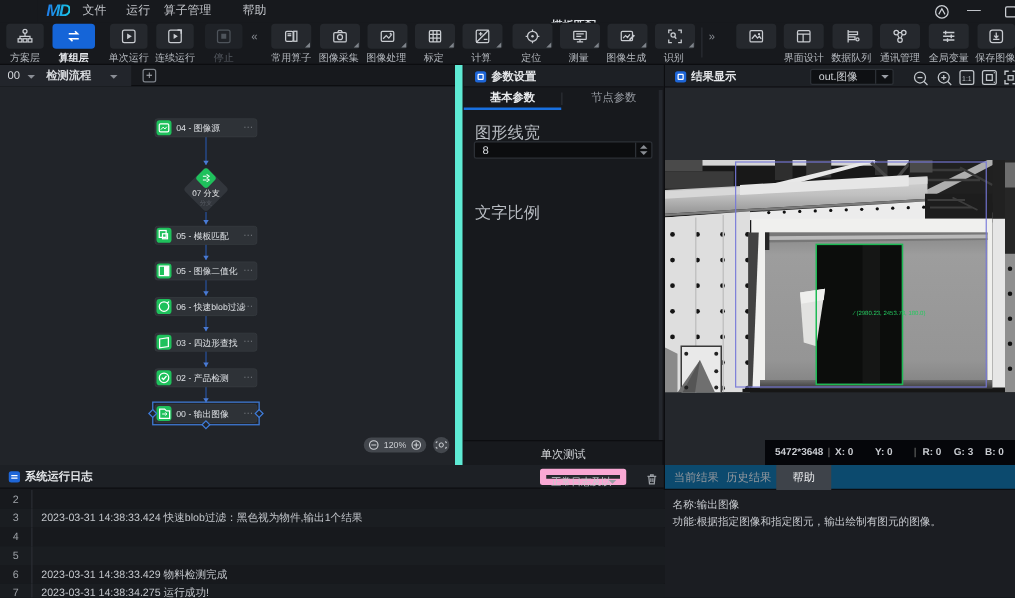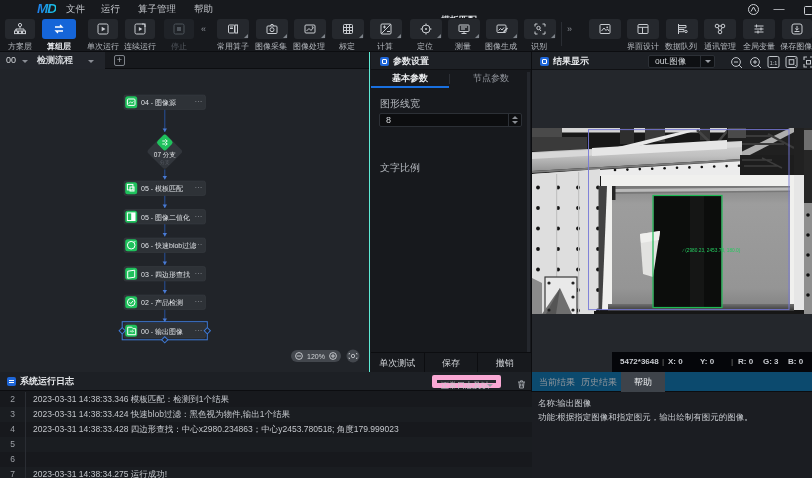--- a/index.html
+++ b/index.html
@@ -11,36 +11,36 @@
 #wtitle{position:absolute;top:11px;height:18px;line-height:18px;font-size:9px;color:#dfe2e6;font-weight:bold;}
 .winbtn{position:absolute;top:0;height:18px;line-height:17px;color:#cdd0d5;font-size:11px;text-align:center;width:18px;}
 
 #toolbar{position:absolute;left:0;top:18px;width:812px;height:34px;background:#17191d;border-bottom:1px solid #0c0d10;}
 .tbtn{position:absolute;top:1px;height:20px;background:#25282d;border-radius:3px;}
 .tbtn svg{position:absolute;left:50%;top:50%;transform:translate(-50%,-50%);}
 .tlab{position:absolute;top:24px;height:9px;line-height:9px;font-size:8px;color:#b4b8be;text-align:center;}
 .corner{position:absolute;right:1px;bottom:1px;width:0;height:0;border-left:4px solid transparent;border-bottom:4px solid #7e838a;}
 .chev{position:absolute;top:6px;font-size:9px;color:#8a8e95;}
 
-#leftpanel{position:absolute;left:0;top:52px;width:370px;height:320px;background:#212429;border-right:1px solid #5eead4;}
+#leftpanel{position:absolute;left:0;top:52px;width:370px;height:320px;background:#212429;border-right:6px solid #5eead4;}
 #ltabbar{position:absolute;left:0;top:0;width:100%;height:17px;background:#17191d;border-bottom:1px solid #0c0d10;}
 #ltab{position:absolute;left:0;top:0;width:105px;height:17px;background:#22252b;color:#d6d9dd;font-size:9px;line-height:17px;}
 #midpanel{position:absolute;left:371px;top:52px;width:161px;height:320px;background:#17191d;border-right:1px solid #0c0d10;}
 .phead{position:absolute;left:0;top:0;width:100%;height:18px;background:#1d2025;border-bottom:1px solid #101114;}
 .picon{position:absolute;left:9px;top:5px;width:9px;height:9px;border-radius:2px;background:#1e66d8;color:#fff;font-size:7px;line-height:9px;text-align:center;}
 .ptitle{position:absolute;left:22px;top:0;height:18px;line-height:18px;font-size:9px;font-weight:bold;color:#e4e6e9;}
 #rightpanel{position:absolute;left:532px;top:52px;width:280px;height:320px;background:#24272c;}
 
-.mlabel{position:absolute;left:9px;font-size:10px;color:#b7bbc1;}
+.mlabel{position:absolute;left:9px;font-size:13px;color:#b7bbc1;}
 .minput{position:absolute;left:8px;width:143px;height:14px;background:#0c0d0f;border:1px solid #2c3036;border-radius:2px;color:#d6d9dd;font-size:9px;line-height:12px;padding-left:6px;}
 .spin{position:absolute;right:0;top:0;width:13px;height:12px;border-left:1px solid #2c3036;}
 .spin i{position:absolute;left:3px;width:0;height:0;border-left:3px solid transparent;border-right:3px solid transparent;}
 .spin .up{top:2px;border-bottom:3px solid #8a8e94;}
 .spin .dn{bottom:2px;border-top:3px solid #8a8e94;}
-#mbtns{position:absolute;left:0;bottom:0;width:100%;height:20px;border-top:1px solid #0c0d10;display:flex;}
+#mbtns{position:absolute;left:0;bottom:0;width:100%;height:20px;border-top:1px solid #0c0d10;display:flex;flex-direction:column;}
 #mbtns div{flex:1;text-align:center;line-height:20px;font-size:9px;color:#d2d5d9;border-right:1px solid #0c0d10;}
 #mbtns div:last-child{border-right:none;}
 
 #outsel{position:absolute;left:648px;top:55px;width:67px;height:13px;background:#0e1013;border:1px solid #2c3036;border-radius:2px;font-size:8.5px;color:#d0d3d7;line-height:11px;padding-left:6px;}
 
 #statusbar{position:absolute;left:612px;top:352px;width:200px;height:20px;background:#05060a;color:#c9ccd1;font-size:8px;font-weight:bold;line-height:20px;}
 
 #logpanel{position:absolute;left:0;top:372px;width:532px;height:106px;background:#17191d;border-right:1px solid #0c0d10;}
 #loghead{position:absolute;left:0;top:0;width:100%;height:19px;background:#1d2025;border-bottom:1px solid #0c0d10;}
 .logrow{position:absolute;left:0;width:532px;height:15px;font-size:8.5px;color:#c3c6cb;line-height:15px;}
@@ -52,21 +52,21 @@
 .htab.active{background:#3e434a;color:#eceef0;}
 .helpline{position:absolute;left:6px;font-size:8.5px;color:#c9ccd1;}
 </style></head>
 <body>
 <div id="app">
 
 <div id="titlebar">
   <div class="abs" style="left:7px;top:1px;font-size:13.5px;font-weight:bold;font-style:italic;letter-spacing:-1px;background:linear-gradient(90deg,#1f7ae8,#19c8e8);-webkit-background-clip:text;background-clip:text;color:transparent;">MD</div>
   <div class="menu" style="left:20px;width:51px;text-align:center;">文件</div>
   <div class="menu" style="left:55px;width:51px;text-align:center;">运行</div>
-  <div class="menu" style="left:101px;width:52px;text-align:center;">算子管理</div>
+  <div class="menu" style="left:101px;width:52px;">算子管理</div>
   <div class="menu" style="left:148px;width:51px;text-align:center;">帮助</div>
   <div id="wtitle" style="left:411px;">模板匹配</div>
   <div class="winbtn" style="left:714px;top:3px;"><svg width="13" height="13" viewBox="0 0 13 13" fill="none" stroke="#cdd0d5" stroke-width="1">
           <circle cx="6.5" cy="6.5" r="5"></circle>
           <path d="M4 8.5 L6.5 4 L9 8.5"></path>
         </svg></div>
   <div class="winbtn" style="left:740px;">—</div>
   <div class="winbtn" style="left:769px;top:4px;"><svg width="11" height="11" viewBox="0 0 11 11" fill="none" stroke="#cdd0d5" stroke-width="1">
           <rect x="1.5" y="1.5" width="8" height="8" rx="1"></rect>
         </svg></div>
@@ -558,35 +558,34 @@
         </div>
     <div class="ptitle" style="left:20px;line-height:19px;">系统运行日志</div>
     <div class="abs" style="left:432px;top:3px;width:69px;height:13px;background:#26292e;border:5px solid #f9a8d4;border-radius:2px;font-size:8px;color:#c6c9ce;line-height:11px;padding-left:4px;">正常日志及以上<span style="position:absolute;right:3px;top:4px;width:0;height:0;border-left:3px solid transparent;border-right:3px solid transparent;border-top:3.5px solid #9a9ea5;"></span></div>
     <div class="abs" style="left:516px;top:4px;width:11px;height:11px;"><svg width="11" height="11" viewBox="0 0 11 11" fill="none" stroke="#9da1a7" stroke-width="1">
             <path d="M2 3h7M4.5 3V1.8h2V3M3 3l.6 6h3.8L8 3M4.7 4.5v3M6.3 4.5v3"></path>
           </svg></div>
   </div>
   <div id="logrows">
   <div class="logrow" style="top:20px;background:#17191d;">
           <span class="lognum">2</span>
-          <span class="logtxt">2023-03-31 14:38:33.346 模板匹配：检测到1个结果</span>
         </div>
   <div class="logrow" style="top:35px;background:#1a1d21;">
           <span class="lognum">3</span>
           <span class="logtxt">2023-03-31 14:38:33.424 快速blob过滤：黑色视为物件,输出1个结果</span>
         </div>
   <div class="logrow" style="top:50px;background:#17191d;">
           <span class="lognum">4</span>
-          <span class="logtxt">2023-03-31 14:38:33.428 四边形查找：中心x2980.234863；中心y2453.780518; 角度179.999023</span>
         </div>
   <div class="logrow" style="top:65px;background:#1a1d21;">
           <span class="lognum">5</span>
         </div>
   <div class="logrow" style="top:80px;background:#17191d;">
           <span class="lognum">6</span>
+          <span class="logtxt">2023-03-31 14:38:33.429 物料检测完成</span>
         </div>
   <div class="logrow" style="top:95px;background:#1a1d21;">
           <span class="lognum">7</span>
           <span class="logtxt">2023-03-31 14:38:34.275 运行成功!</span>
         </div>
 </div>
 </div>
 
 <div id="helppanel">
   <div id="helptabs">

